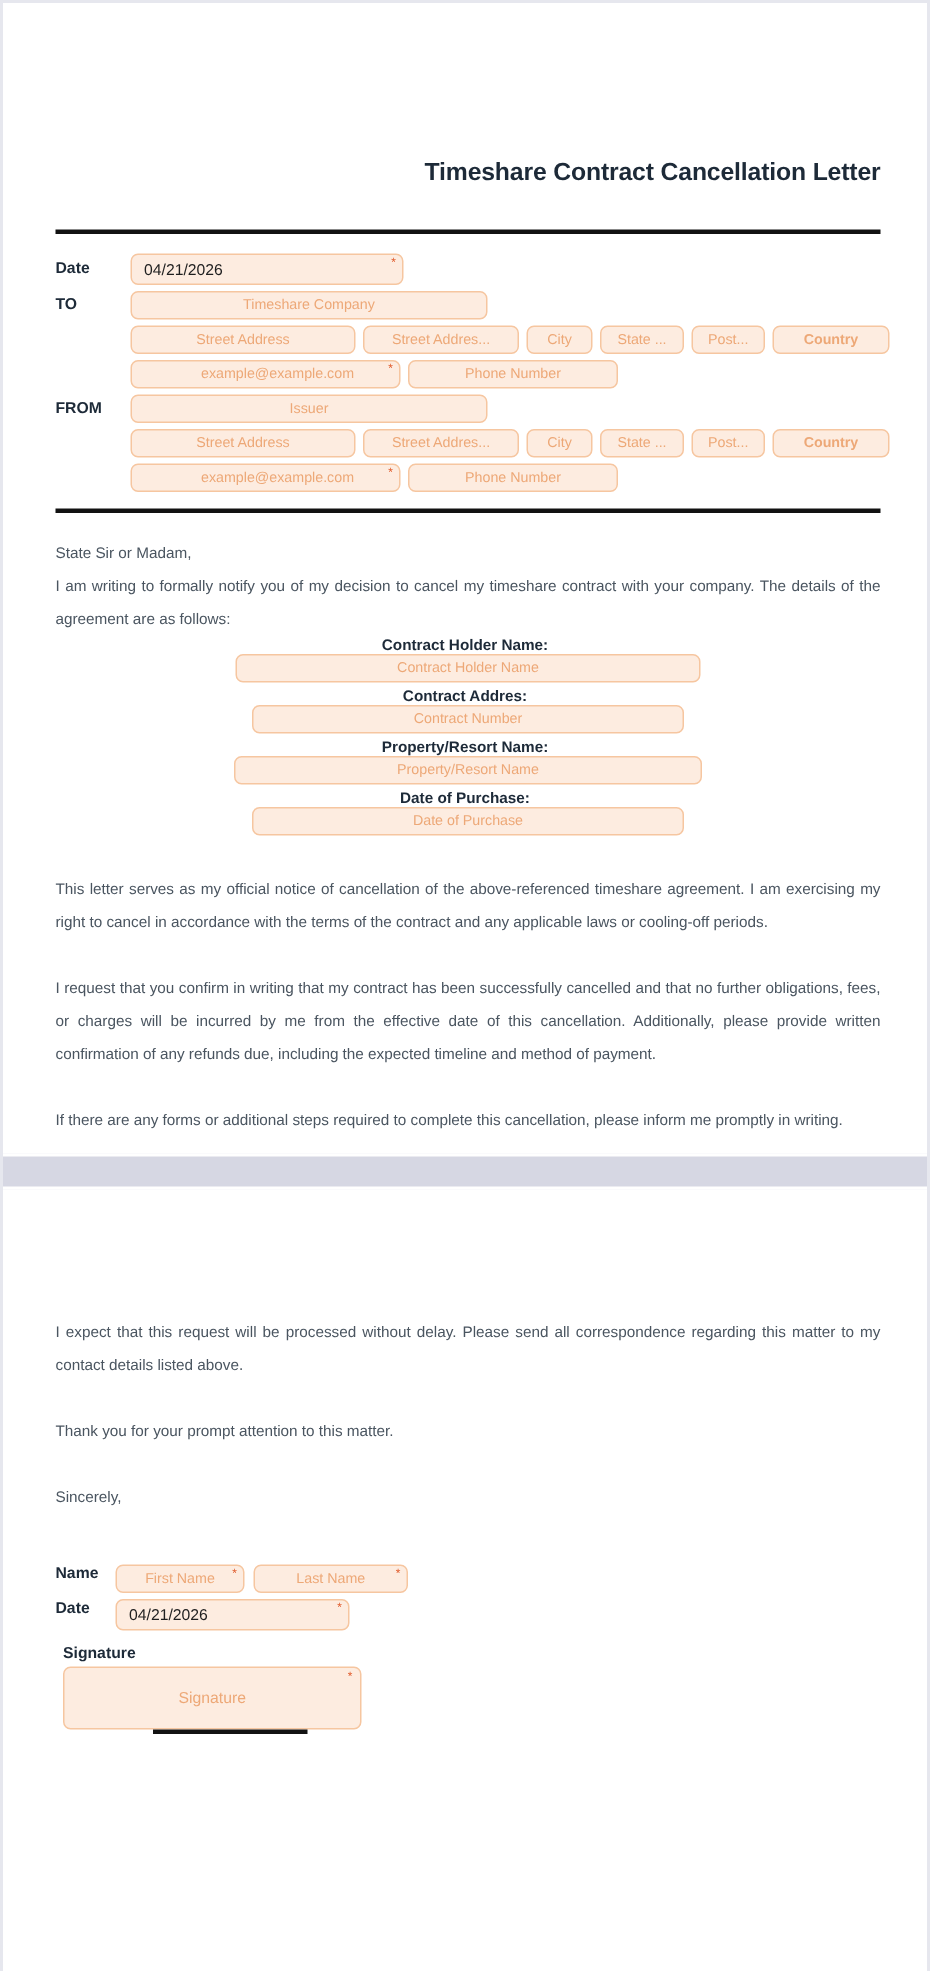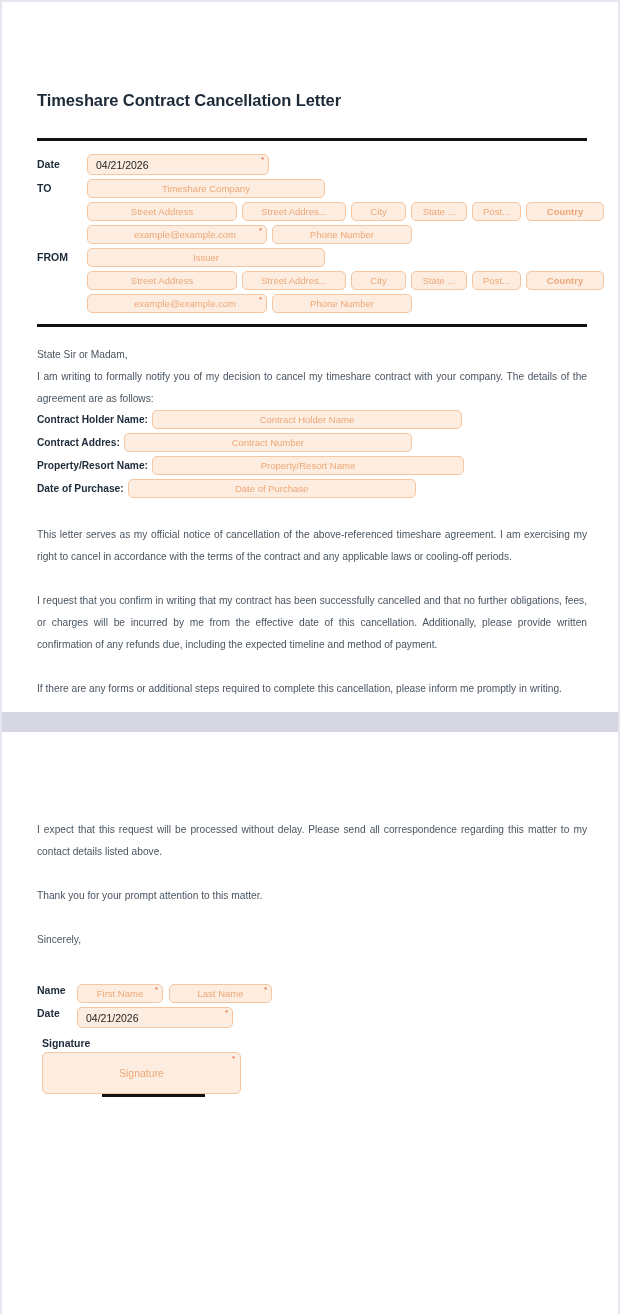--- a/index.html
+++ b/index.html
@@ -31,26 +31,26 @@
     position: relative;
     background: #ffffff;
     padding: 0 35px;
     box-sizing: border-box;
     width: 620px;
   }
   .sheet-one { padding-top: 88px; padding-bottom: 10px; }
   .sheet-two { padding-top: 85px; }
 
   .doc-title {
-    text-align: left;
+    text-align: right;
     font-size: 16.5px;
     font-weight: bold;
     color: #1d2a38;
     letter-spacing: -0.1px;
-    margin: 1px 0 28px 0;
+    margin: 16px 0 28px 0;
   }
 
   .rule {
     height: 3px;
     background: #121212;
     margin: 0;
   }
   .rule-top { margin-bottom: 13px; }
   .rule-bottom { margin-top: 11px; margin-bottom: 0; }
 
@@ -103,21 +103,21 @@
     top: 1px;
     font-size: 8px;
     line-height: 1;
     color: #e05a2b;
   }
 
   .fld-date      { width: 182px; height: 21px; }
   .fld-company   { width: 238px; }
   .fld-street1   { width: 150px; }
   .fld-street2   { width: 104px; }
-  .fld-city      { width: 55px; }
+  .fld-city      { width: 44px; }
   .fld-state     { width: 56px; }
   .fld-post      { width: 49px; }
   .fld-country   { width: 78px; font-weight: bold; }
   .fld-email     { width: 180px; padding-left: 16px; }
   .fld-phone     { width: 140px; }
 
   
   .body-txt {
     font-size: 10.2px;
     color: #4a5560;
@@ -126,20 +126,21 @@
     margin: 0;
   }
   .body-txt.first { margin-top: 17px; }
   .para-gap { height: 22px; }
 
   
   .detail-row {
     display: flex;
     align-items: center;
     margin-bottom: 4px;
+    flex-direction: column;
   }
   .detail-label {
     font-size: 10.2px;
     font-weight: bold;
     color: #1d2a38;
     margin-right: 4px;
     white-space: nowrap;
   }
   .fld-holder   { width: 310px; }
   .fld-number   { width: 288px; }

